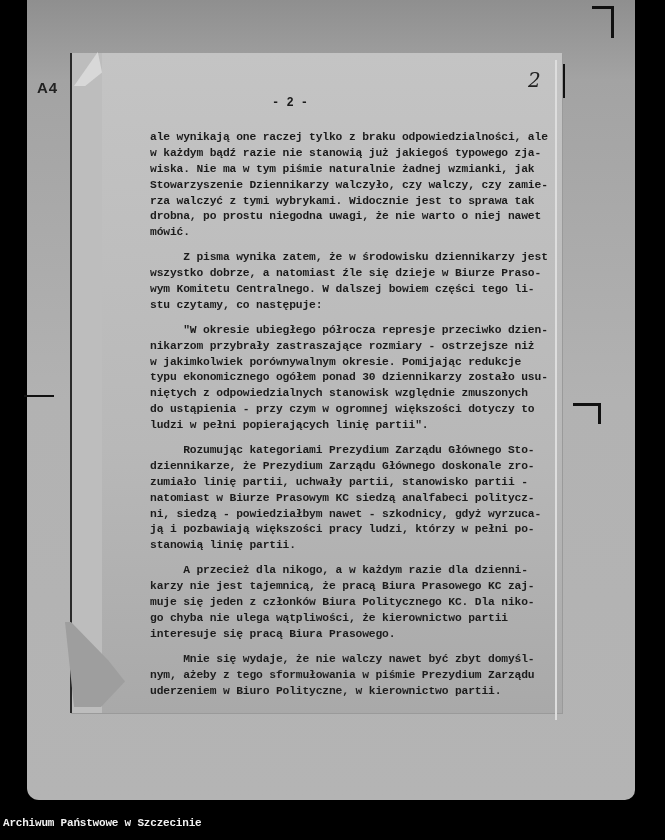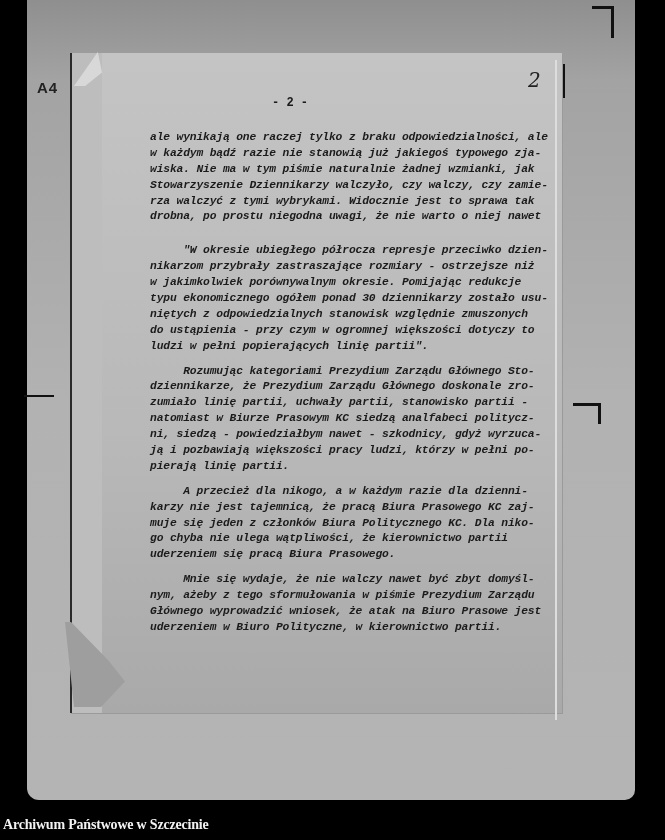--- a/index.html
+++ b/index.html
@@ -43,27 +43,27 @@
     position: absolute; left: 528px; top: 68px; font-family: "DejaVu Serif", serif;
     font-style: italic; font-size: 20px; color: #222;
   }
   .page-number {
     position: absolute; left: 272px; top: 96px; font-family: "Liberation Mono", monospace;
     font-size: 12px; font-weight: bold; color: #1a1a1a;
   }
   .typed {
     position: absolute; left: 150px; top: 130px; width: 380px;
     font-family: "Liberation Mono", monospace; font-size: 11.3px; line-height: 15.9px;
-    color: #1b1b1b; font-weight: bold; letter-spacing: -0.15px; font-style: italic;
+    color: #1b1b1b; font-weight: bold; letter-spacing: -0.15px;
   }
   .typed .line { white-space: pre; height: 15.9px; }
   .typed .para-gap { height: 9px; }
   .footer {
-    position: absolute; left: 3px; top: 817px; color: #f2f2f2; font-size: 14px; font-weight: bold;
-    font-family: Liberation Serif, serif; letter-spacing: -0.2px;
+    position: absolute; left: 3px; top: 817px; color: #f2f2f2; font-size: 11px; font-weight: bold;
+    font-family: Liberation Mono, monospace; letter-spacing: -0.2px;
   }
 </style>
 </head>
 <body>
 
 <div class="scan-bg"></div>
 
 <div class="corner-mark" style="left:592px;top:6px;width:22px;height:3px;"></div>
 <div class="corner-mark" style="left:611px;top:6px;width:3px;height:32px;"></div>
 <div class="corner-mark" style="left:573px;top:403px;width:28px;height:3px;"></div>
@@ -85,52 +85,58 @@
 <span class="page-number">- 2 -</span>
 
 <div class="typed">
   <div>
     <div class="line">ale wynikają one raczej tylko z braku odpowiedzialności, ale</div>
     <div class="line">w każdym bądź razie nie stanowią już jakiegoś typowego zja-</div>
     <div class="line">wiska. Nie ma w tym piśmie naturalnie żadnej wzmianki, jak</div>
     <div class="line">Stowarzyszenie Dziennikarzy walczyło, czy walczy, czy zamie-</div>
     <div class="line">rza walczyć z tymi wybrykami. Widocznie jest to sprawa tak</div>
     <div class="line">drobna, po prostu niegodna uwagi, że nie warto o niej nawet</div>
+    <div class="line">mówić.</div>
   </div>
   <div class="para-gap"></div>
+  <div>
+    <div class="line">     Z pisma wynika zatem, że w środowisku dziennikarzy jest</div>
+    <div class="line">wszystko dobrze, a natomiast źle się dzieje w Biurze Praso-</div>
+    <div class="line">wym Komitetu Centralnego. W dalszej bowiem części tego li-</div>
+    <div class="line">stu czytamy, co następuje:</div>
+  </div>
   <div class="para-gap"></div>
   <div>
     <div class="line">     "W okresie ubiegłego półrocza represje przeciwko dzien-</div>
     <div class="line">nikarzom przybrały zastraszające rozmiary - ostrzejsze niż</div>
     <div class="line">w jakimkolwiek porównywalnym okresie. Pomijając redukcje</div>
     <div class="line">typu ekonomicznego ogółem ponad 30 dziennikarzy zostało usu-</div>
     <div class="line">niętych z odpowiedzialnych stanowisk względnie zmuszonych</div>
     <div class="line">do ustąpienia - przy czym w ogromnej większości dotyczy to</div>
     <div class="line">ludzi w pełni popierających linię partii".</div>
   </div>
   <div class="para-gap"></div>
   <div>
     <div class="line">     Rozumując kategoriami Prezydium Zarządu Głównego Sto-</div>
     <div class="line">dziennikarze, że Prezydium Zarządu Głównego doskonale zro-</div>
     <div class="line">zumiało linię partii, uchwały partii, stanowisko partii -</div>
     <div class="line">natomiast w Biurze Prasowym KC siedzą analfabeci politycz-</div>
     <div class="line">ni, siedzą - powiedziałbym nawet - szkodnicy, gdyż wyrzuca-</div>
     <div class="line">ją i pozbawiają większości pracy ludzi, którzy w pełni po-</div>
-    <div class="line">pierają linię partii.</div>
+    <div class="line">stanowią linię partii.</div>
   </div>
   <div class="para-gap"></div>
   <div>
     <div class="line">     A przecież dla nikogo, a w każdym razie dla dzienni-</div>
     <div class="line">karzy nie jest tajemnicą, że pracą Biura Prasowego KC zaj-</div>
     <div class="line">muje się jeden z członków Biura Politycznego KC. Dla niko-</div>
     <div class="line">go chyba nie ulega wątpliwości, że kierownictwo partii</div>
-    <div class="line">uderzeniem się pracą Biura Prasowego.</div>
+    <div class="line">interesuje się pracą Biura Prasowego.</div>
   </div>
   <div class="para-gap"></div>
   <div>
     <div class="line">     Mnie się wydaje, że nie walczy nawet być zbyt domyśl-</div>
     <div class="line">nym, ażeby z tego sformułowania w piśmie Prezydium Zarządu</div>
-    <div class="line">Głównego wyprowadzić wniosek, że atak na Biuro Prasowe jest</div>
     <div class="line">uderzeniem w Biuro Polityczne, w kierownictwo partii.</div>
   </div>
 </div>
 
 <div class="footer">Archiwum Państwowe w Szczecinie</div>
 
 </body></html>

